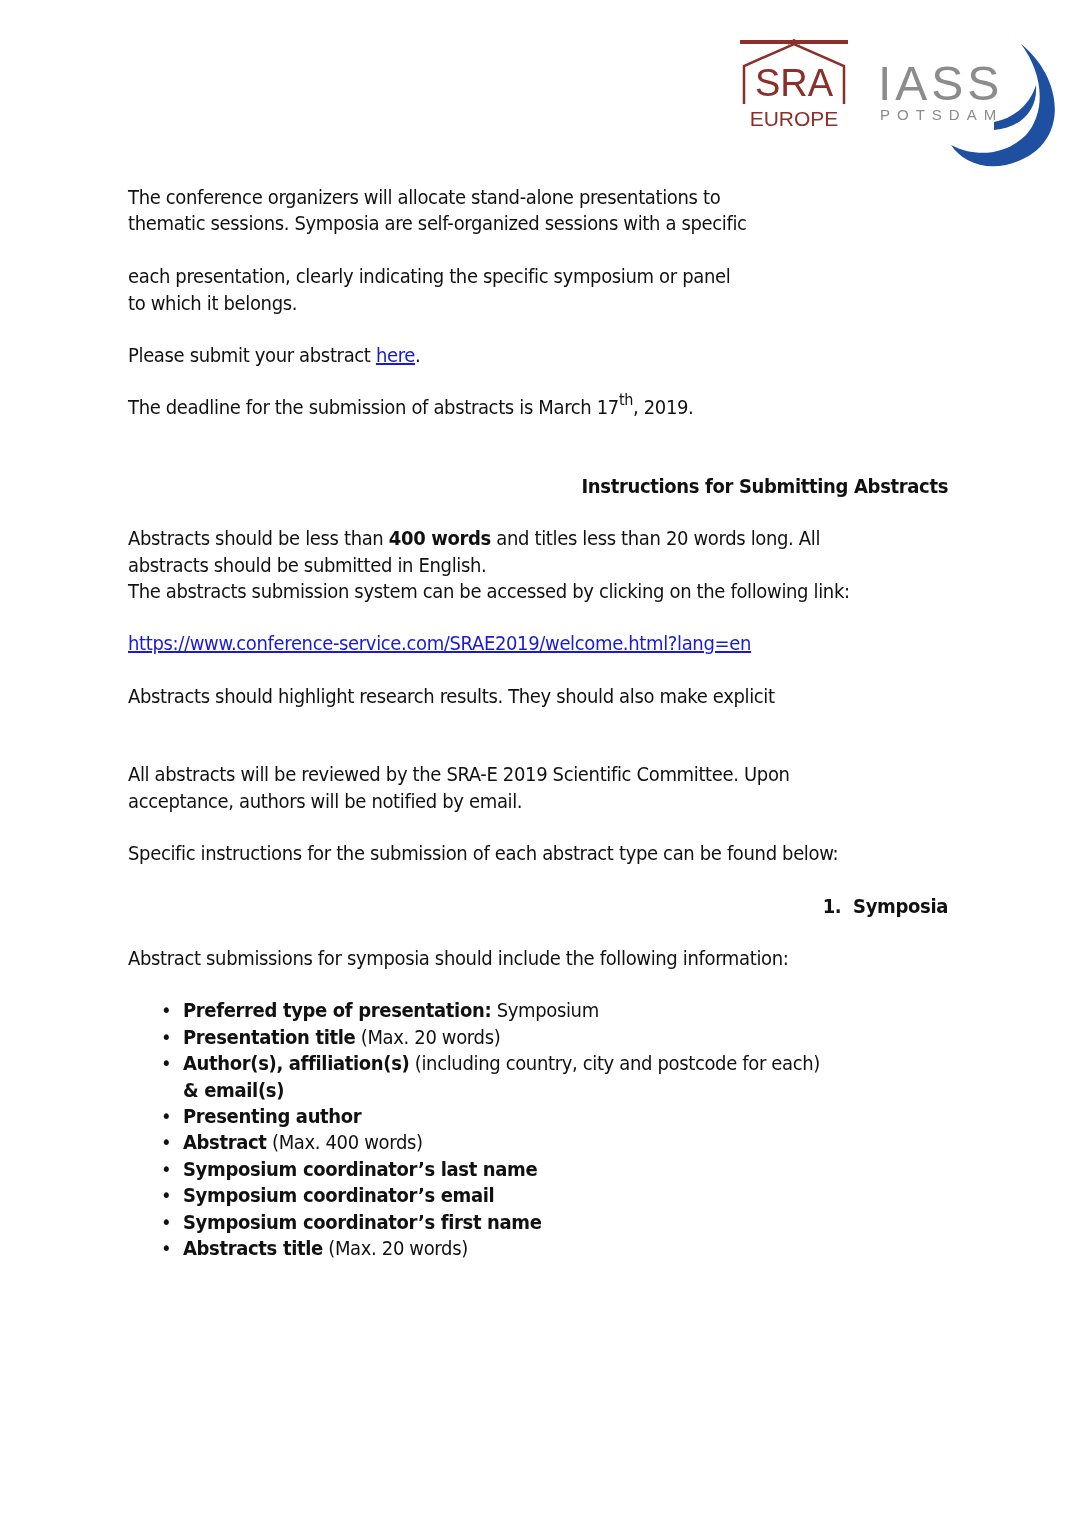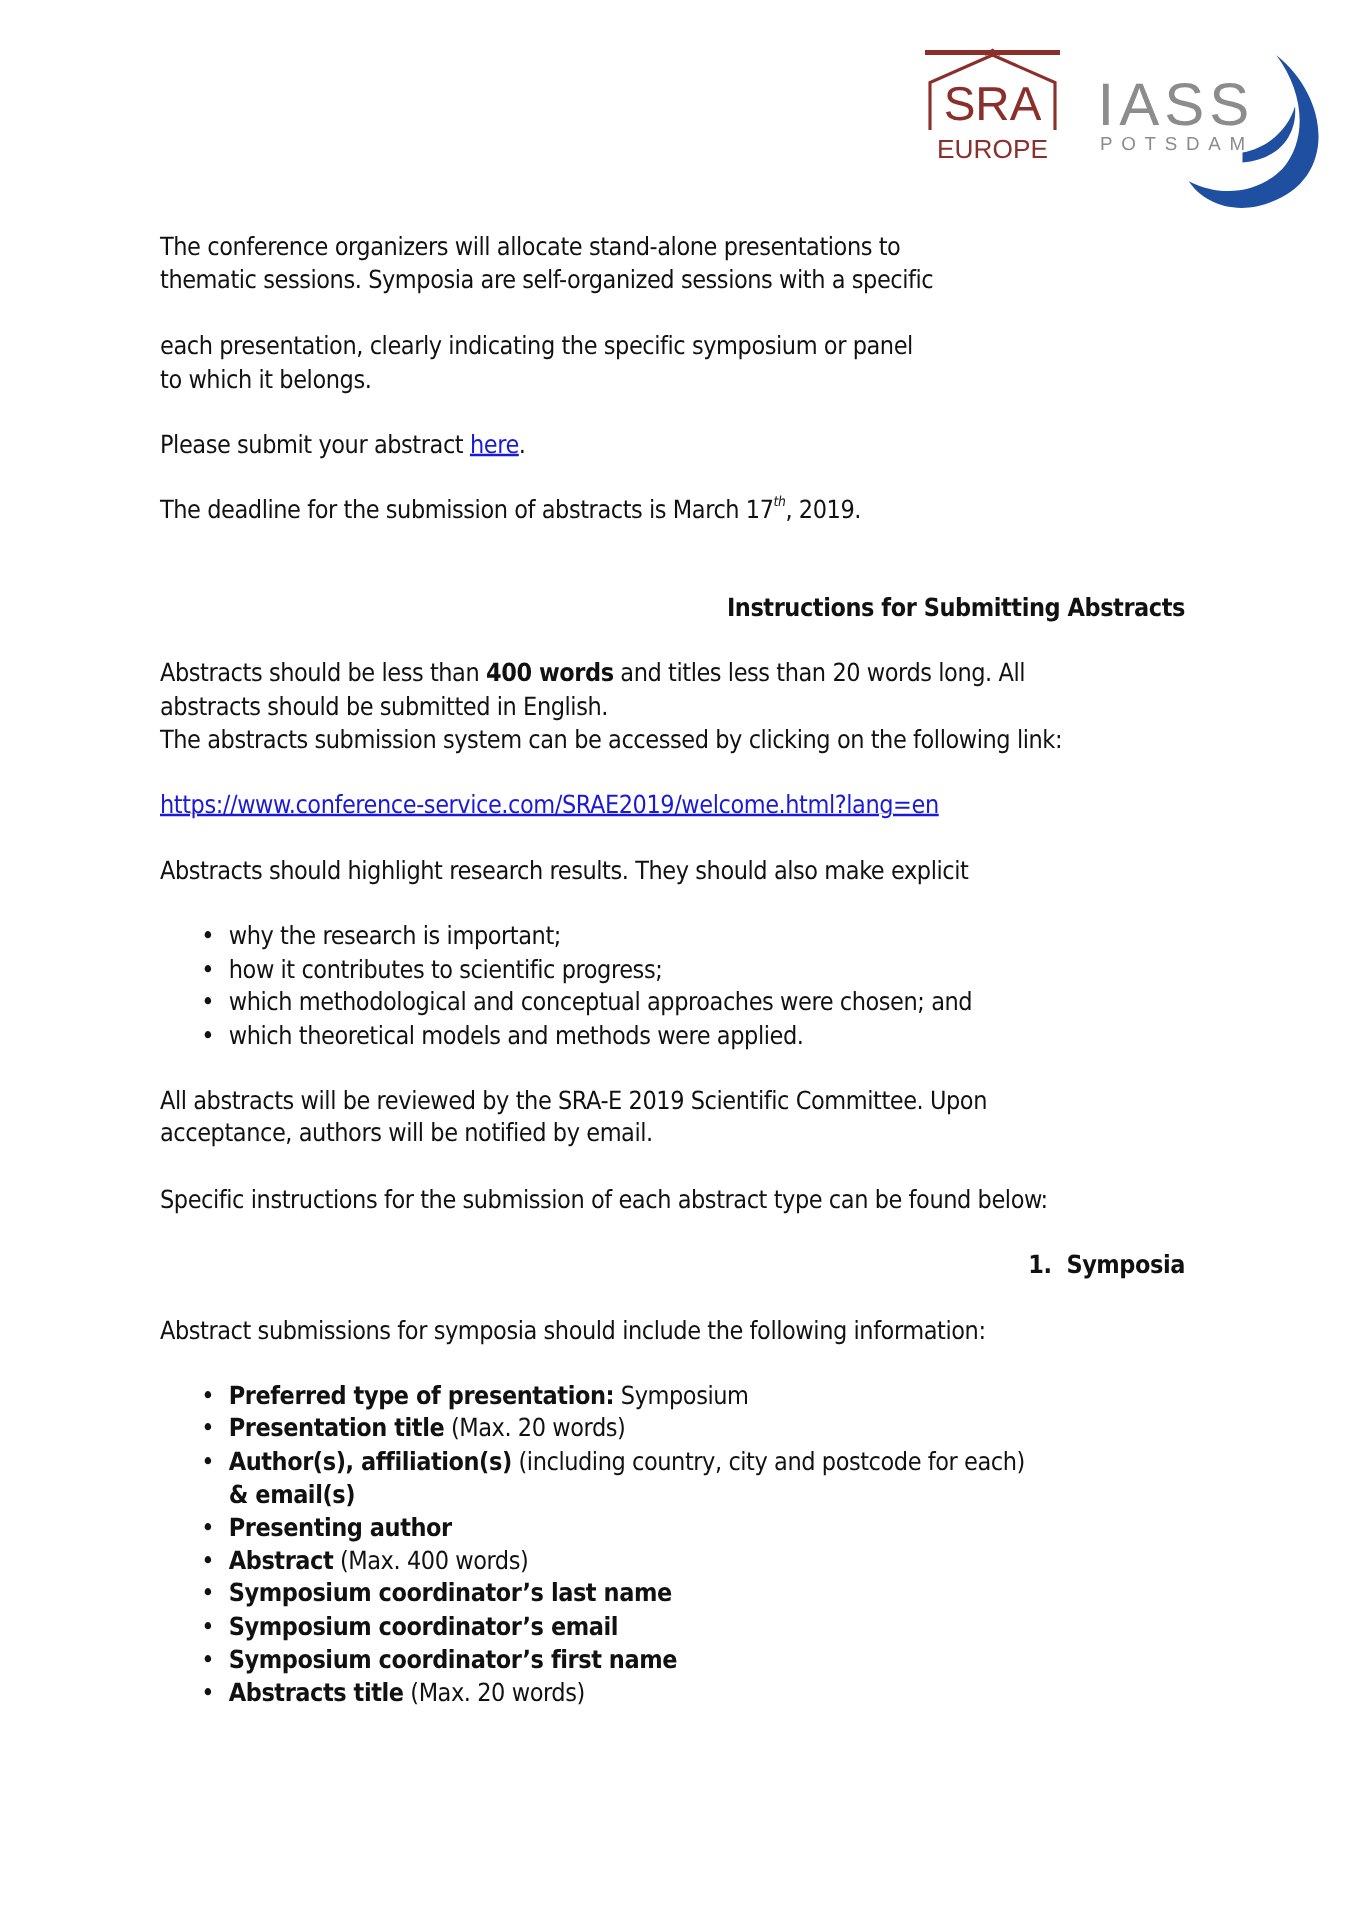--- a/index.html
+++ b/index.html
@@ -17,21 +17,21 @@
       position: absolute; left: 128px; top: 184px; width: 820px;
       font-family: "DejaVu Sans Condensed", "DejaVu Sans", sans-serif;
       font-size: 20px; line-height: 26.4px; letter-spacing: -0.35px;
     }
     p { margin: 0; }
     .gap { height: 26px; }
     .gap-lg { height: 52px; }
     a { color: #1a0dab; color: #1a1ad6; text-decoration: underline; }
     .heading { font-weight: bold; text-align: right; }
     b { font-weight: bold; }
-    sup { font-size: 11px; line-height: 0; position: relative; top: -2px; vertical-align: super; font-style: italic; }
+    sup { font-size: 16px; line-height: 0; position: relative; top: -2px; vertical-align: super; }
 
     ul { margin: 0; padding: 0 0 0 55px; list-style: none; }
     ul li { position: relative; }
     ul li::before {
       content: "\2022"; position: absolute; left: -22px; top: 0; font-size: 20px;
     }
   </style>
 </head>
 <body>
 
@@ -96,26 +96,20 @@
     <p>
       <a href="#">https://www.conference-service.com/SRAE2019/welcome.html?lang=en</a>
     </p>
 
     <div class="gap"></div>
 
     <p>Abstracts should highlight research results. They should also make explicit</p>
 
     <div class="gap"></div>
 
-    <ul>
-      <li>why the research is important;</li>
-      <li>how it contributes to scientific progress;</li>
-      <li>which methodological and conceptual approaches were chosen; and</li>
-      <li>which theoretical models and methods were applied.</li>
-    </ul>
 
     <div class="gap"></div>
 
     <p>
       <span>All abstracts will be reviewed by the SRA-E 2019 Scientific Committee. Upon</span><br>
       <span>acceptance, authors will be notified by email.</span>
     </p>
 
     <div class="gap"></div>
 

